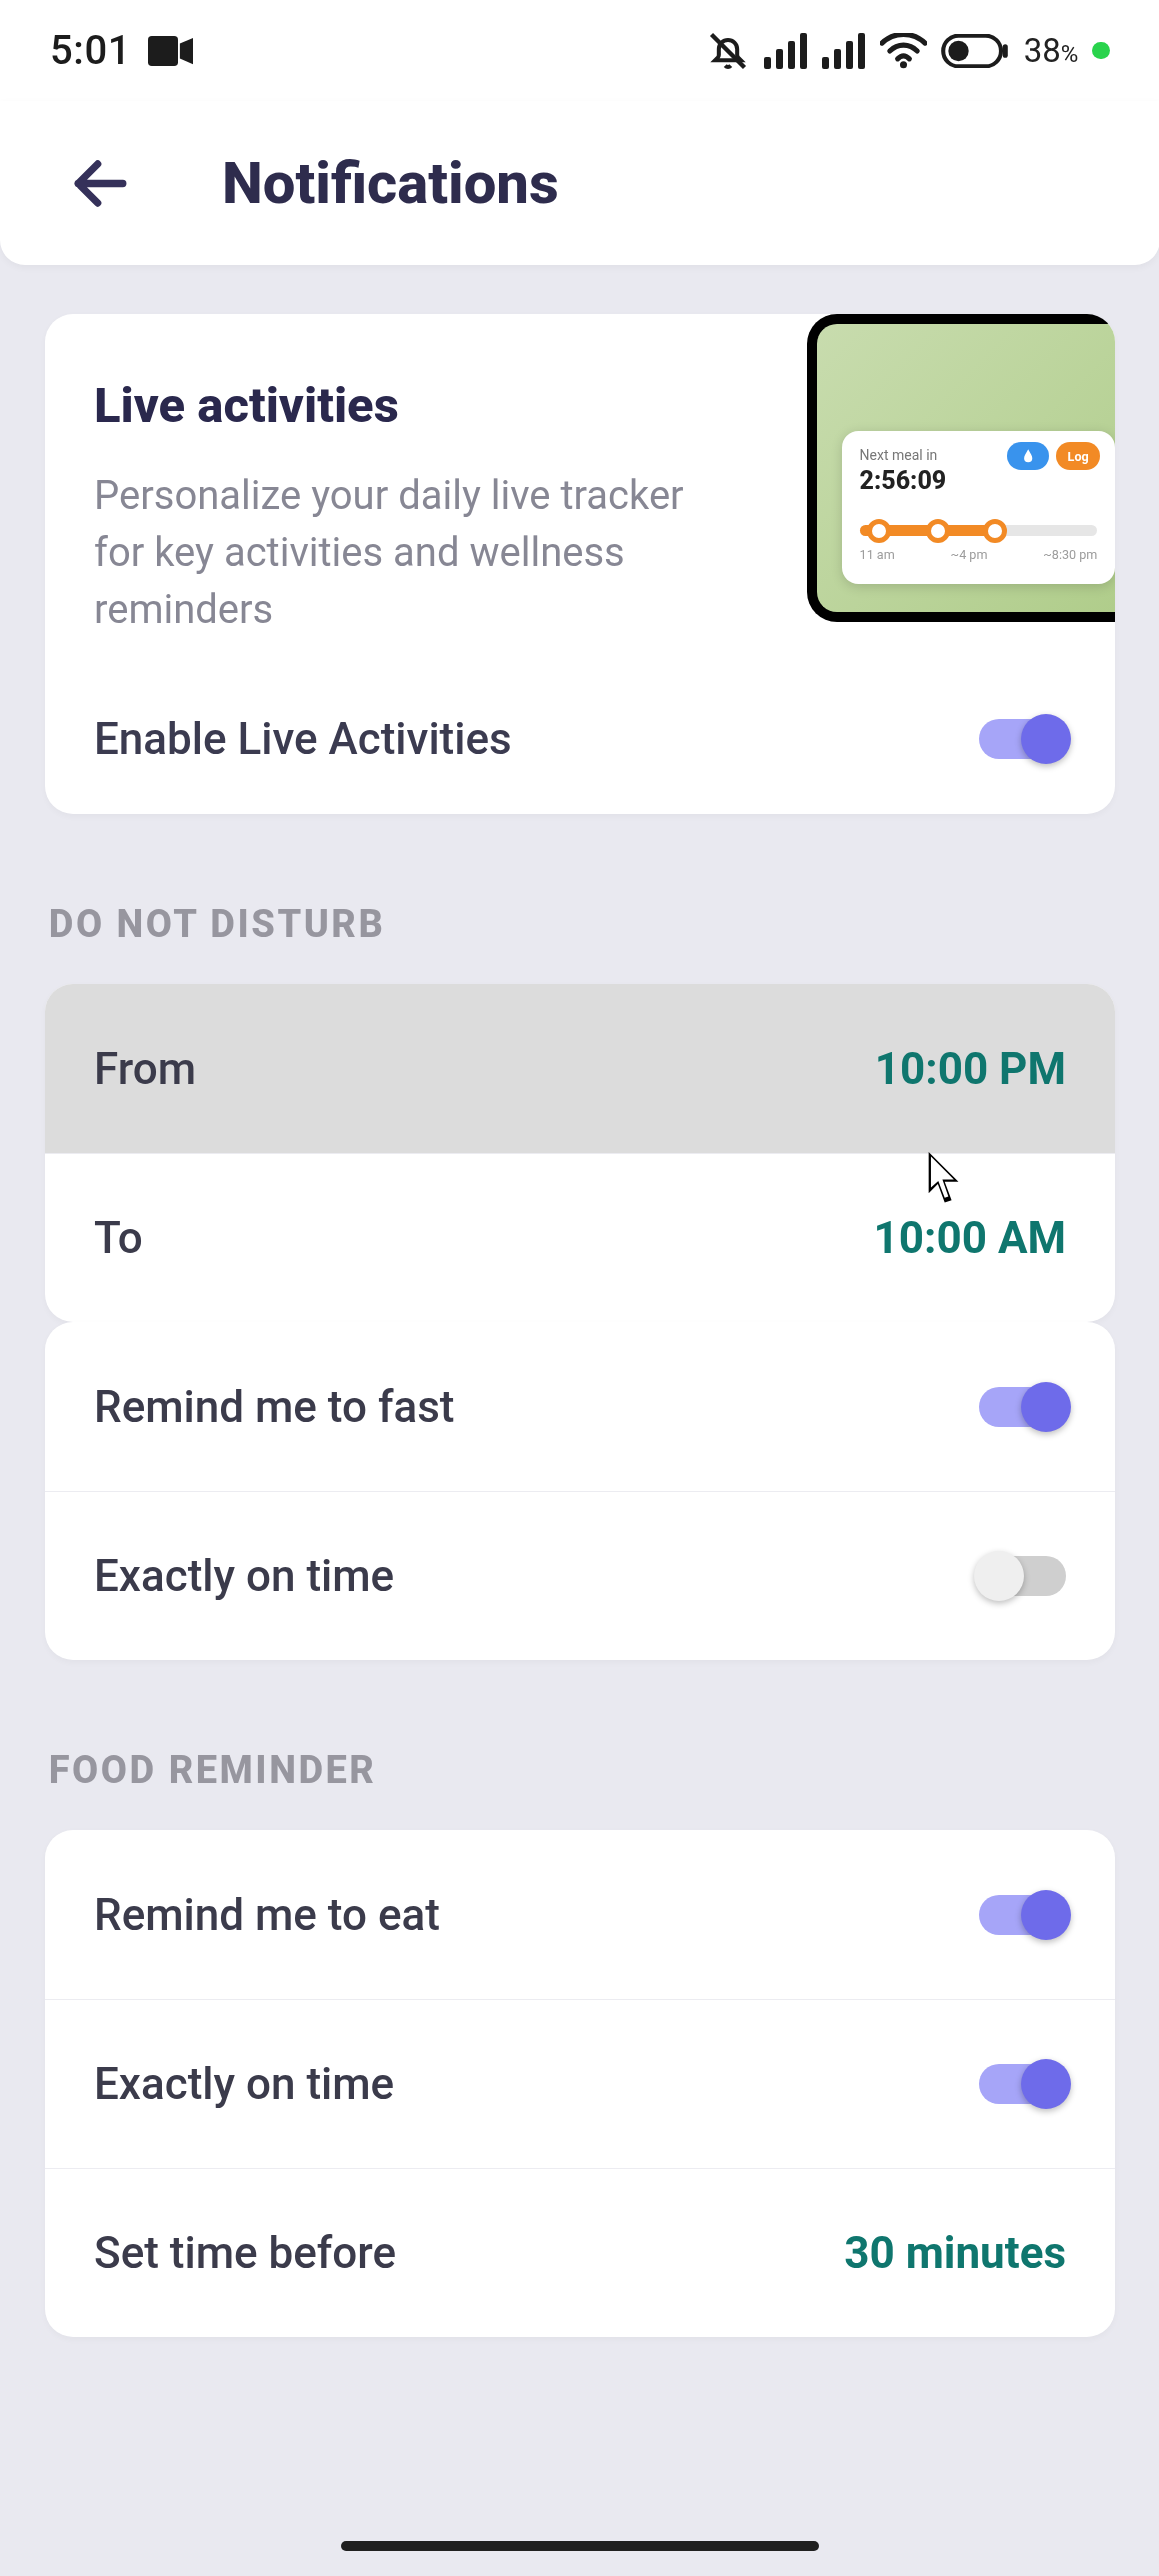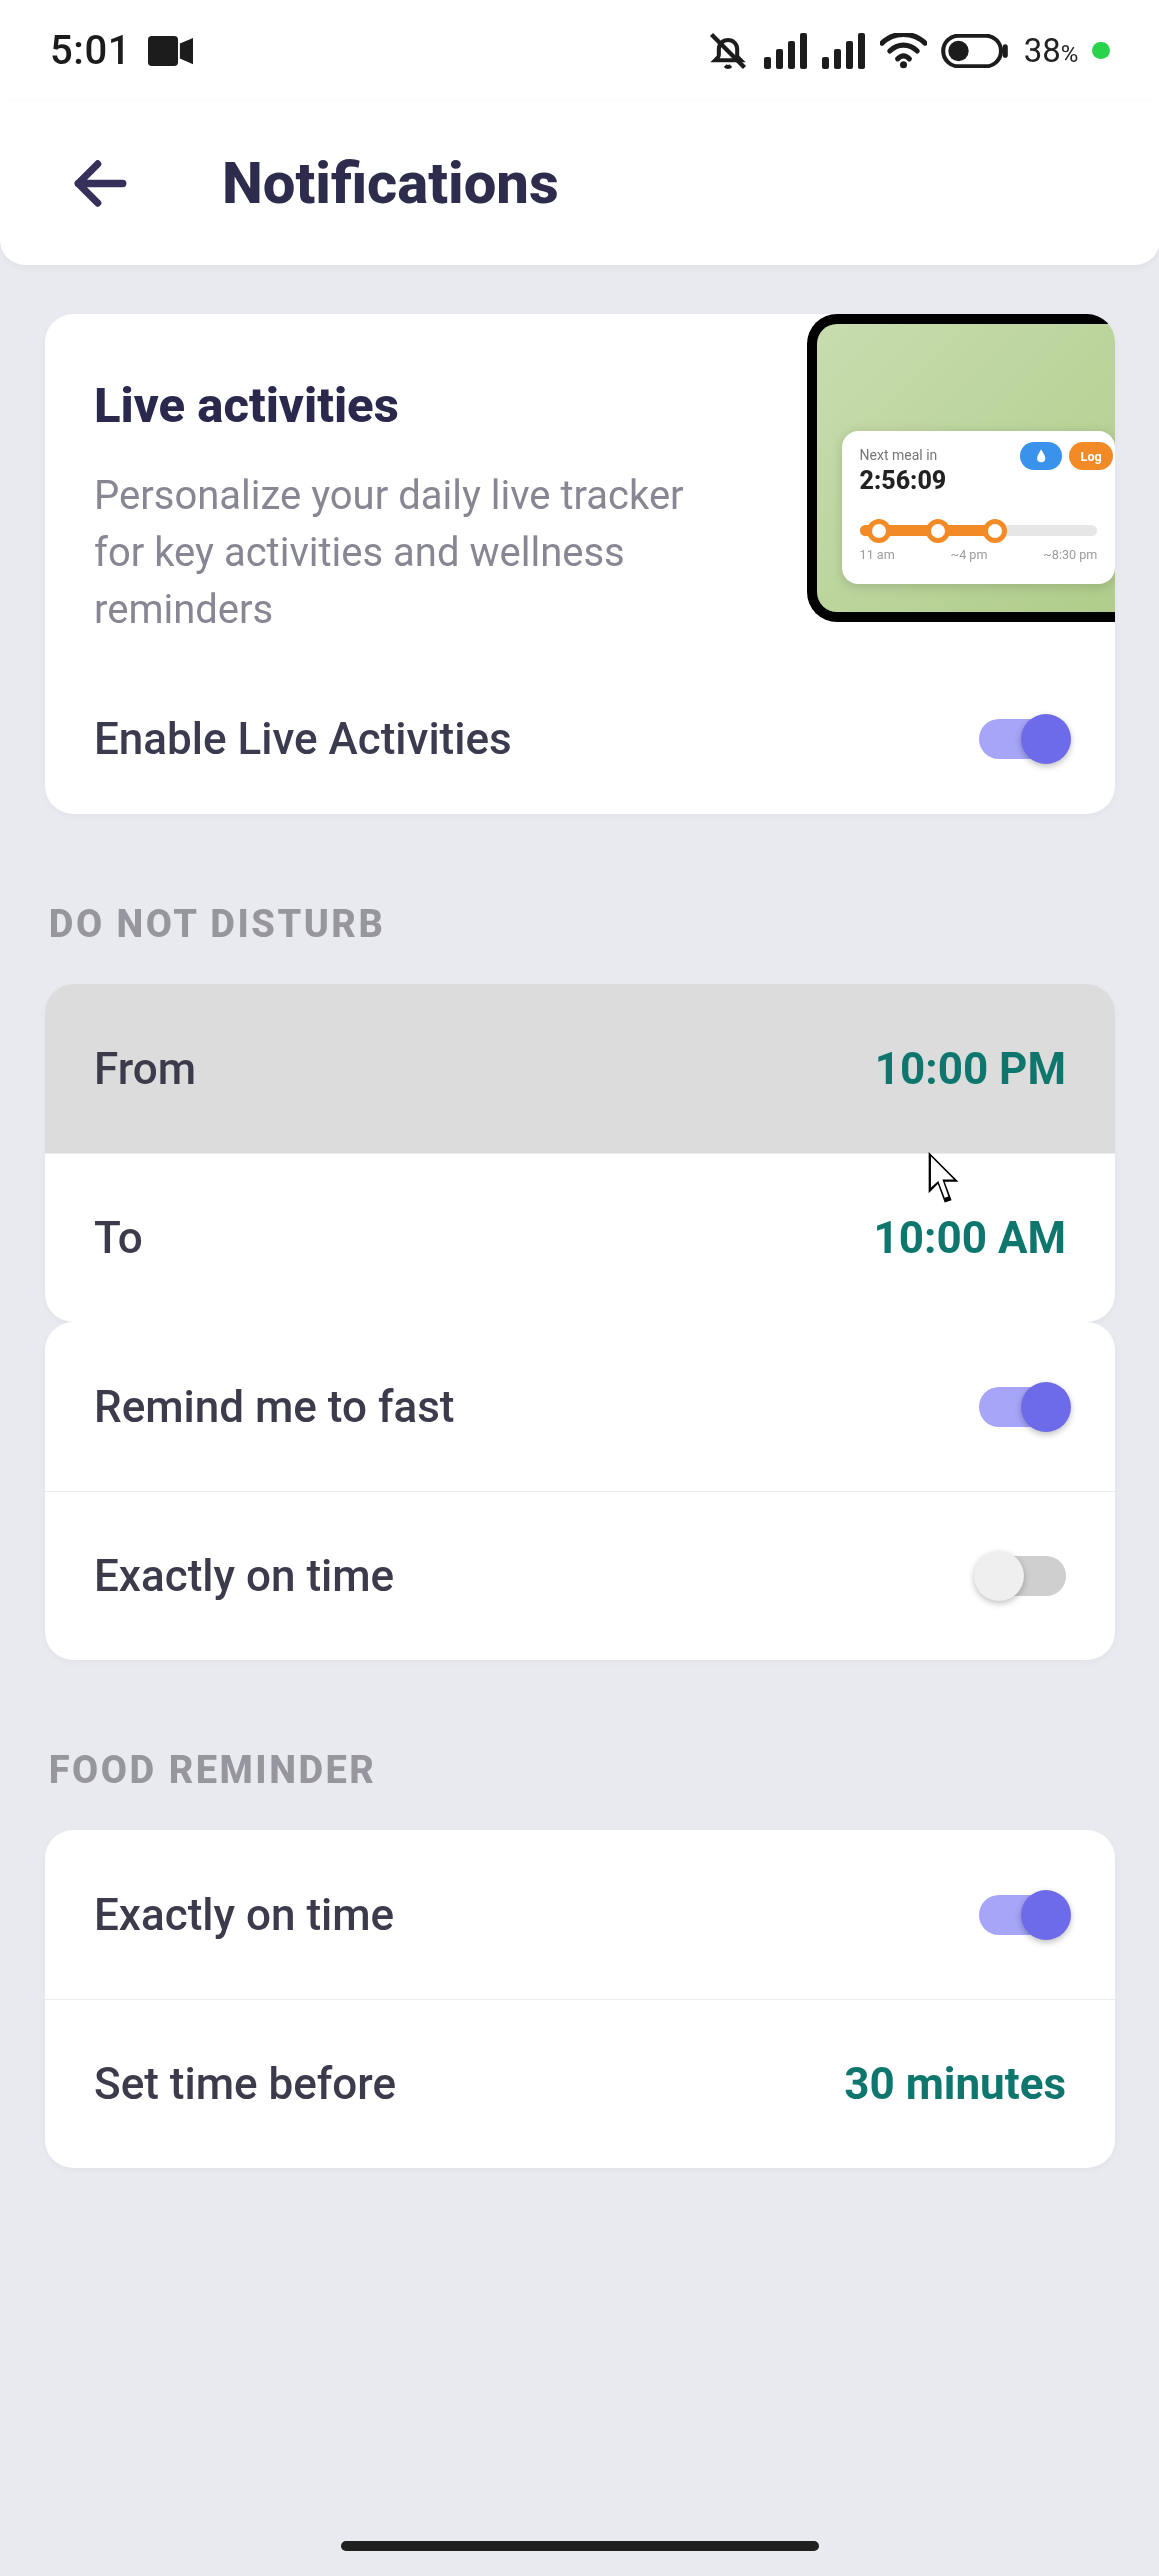--- a/index.html
+++ b/index.html
@@ -76,21 +76,21 @@
     background:linear-gradient(135deg,#c8dcae 0%,#b0cd8b 100%);
     overflow:hidden;
   }
   .preview-inner{
     position:absolute; left:25px; right:0; top:107px;
     background:#fff; border-radius:16.4px; padding:16.4px 17.6px 21.4px 17.6px;
     box-shadow:0 2.5px 11.3px rgba(0,0,0,.15);
   }
   .nm-lbl{font-size:14px;color:#777;}
   .nm-time{font-size:25px;font-weight:800;color:#222;margin-top:2.5px;}
-  .chips{position:absolute;top:11.3px;right:2px;display:flex;gap:7.5px;}
+  .chips{position:absolute;top:11.3px;right:15px;display:flex;gap:7.5px;}
   .chip{height:28px;border-radius:14px;display:flex;align-items:center;justify-content:center;font-size:12.6px;font-weight:700;color:#fff;padding:0 11.3px;}
   .chip.blue{background:#3993ed;width:42px;}
   .chip.orange{background:#f28a25;}
   .track{position:relative;height:11.3px;background:#e6e6e6;border-radius:6.3px;margin-top:30px;}
   .track-fill{position:absolute;left:0;top:0;bottom:0;width:55%;background:#f28a25;border-radius:6.3px;}
   .dot{position:absolute;top:-6.3px;width:24px;height:24px;border-radius:50%;background:#fff;border:5px solid #f28a25;}
   .tick-labels{display:flex;justify-content:space-between;font-size:12.6px;color:#9c9c9c;margin-top:11.3px;}
 
   
   .section-hdr {
@@ -243,20 +243,26 @@
       <span class="row-label">Exactly on time</span>
       <div class="toggle off">
           <div class="knob"></div>
         </div>
     </div>
   </div>
 
   <div class="section-hdr">FOOD REMINDER</div>
   <div class="card">
     <div class="row">
+      <span class="row-label">Remind me to eat</span>
+      <div class="toggle on">
+          <div class="knob"></div>
+        </div>
+    </div>
+    <div class="row">
       <span class="row-label">Exactly on time</span>
       <div class="toggle on">
           <div class="knob"></div>
         </div>
     </div>
     <div class="row">
       <span class="row-label">Set time before</span>
       <span class="row-value">30 minutes</span>
     </div>
   </div>

